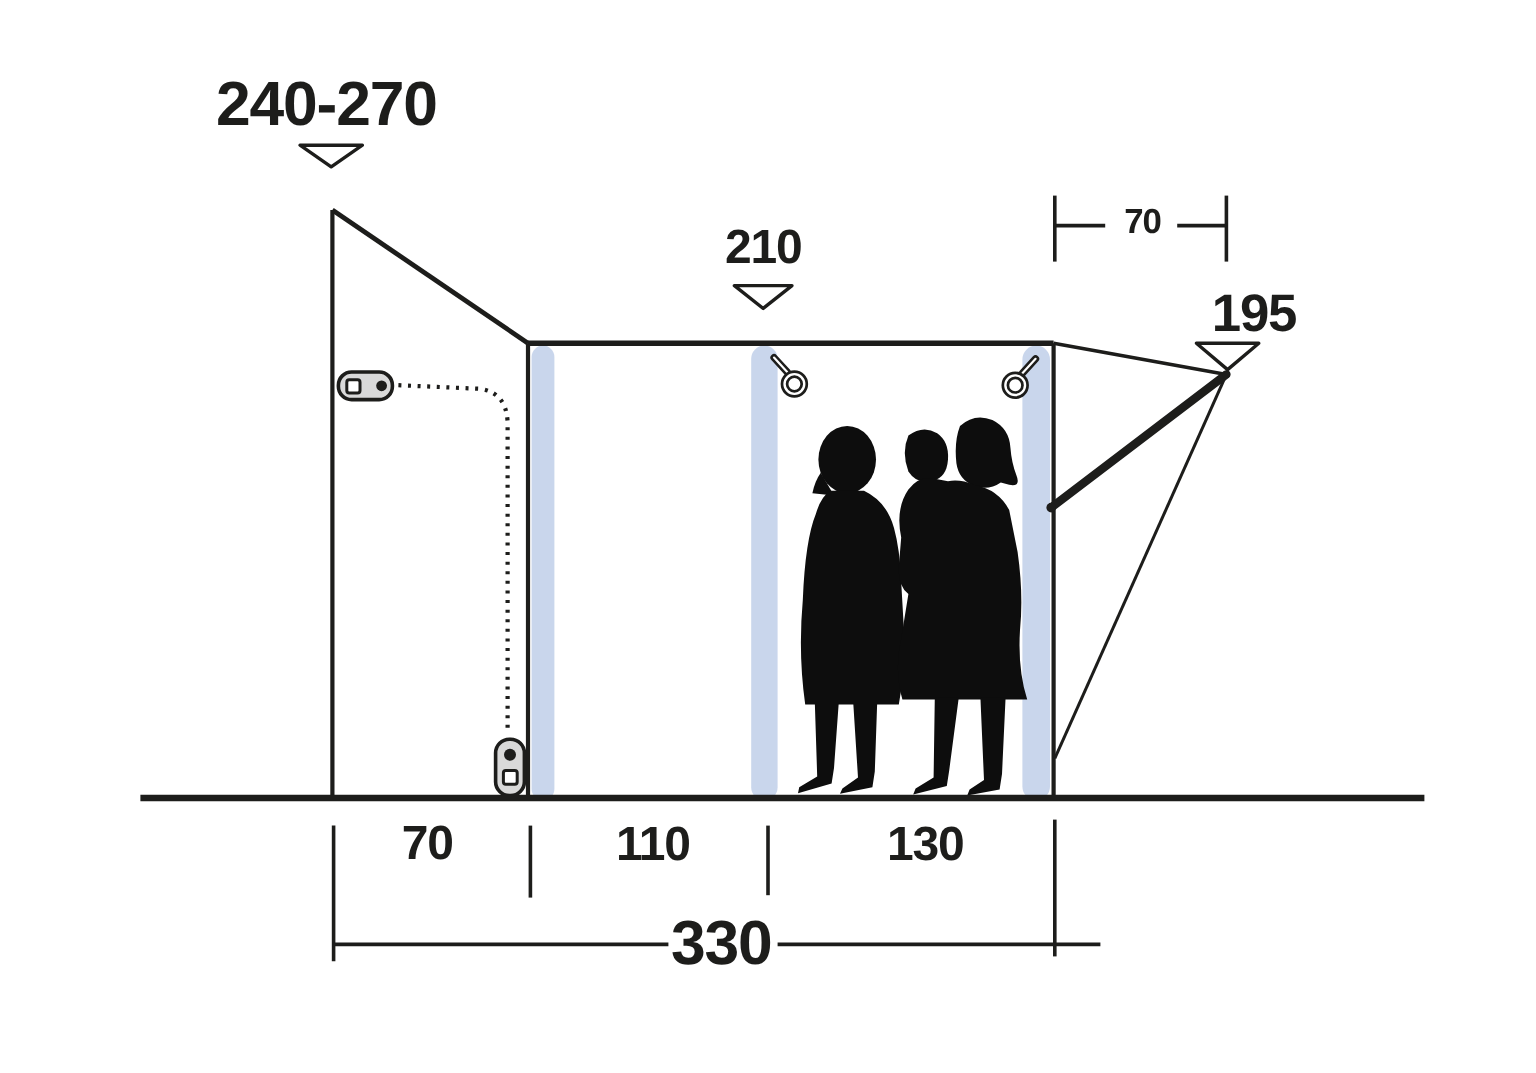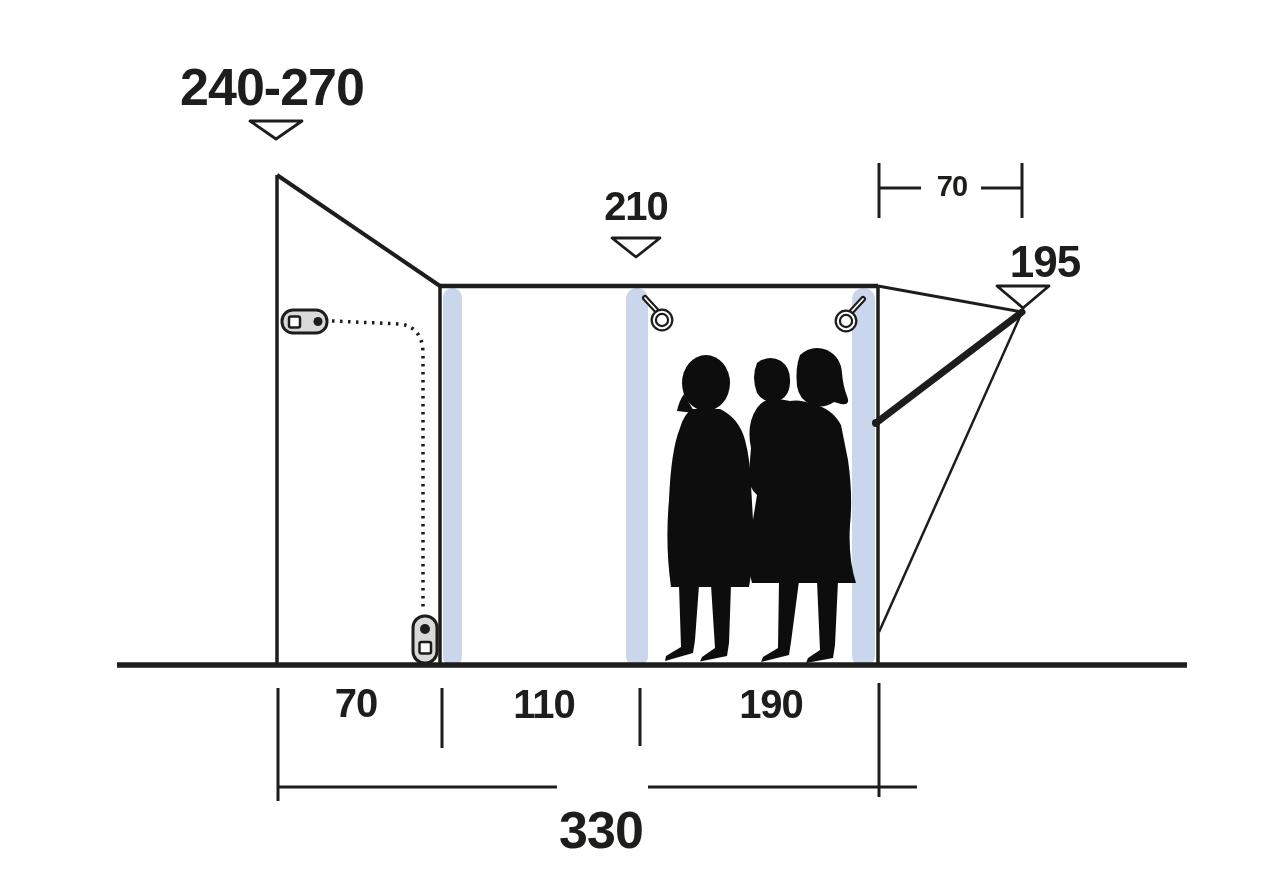--- a/index.html
+++ b/index.html
@@ -143,16 +143,16 @@
       <path class="s-line" stroke-width="3" d="M648,787 L917,787"></path>
     </g>
   </svg>
 
   <div class="dim-label fs-xl" style="left:272px;top:87px;">240-270</div>
   <div class="dim-label fs-lg" style="left:636px;top:206px;">210</div>
   <div class="dim-label fs-md" style="left:952px;top:186px;">70</div>
   <div class="dim-label fs-sm" style="left:1025px;top:262px;">195</div>
   <div class="dim-label fs-lg" style="left:356px;top:703px;">70</div>
   <div class="dim-label fs-lg" style="left:544px;top:704px;text-align:right;">110</div>
-  <div class="dim-label fs-lg" style="left:771px;top:704px;">190</div>
-  <div class="dim-label fs-xl" style="left:601px;top:786px;margin-top:44px;">330</div>
+  <div class="dim-label fs-lg" style="left:771px;top:704px;">130</div>
+  <div class="dim-label fs-xl" style="left:601px;top:786px;">330</div>
 
 </div>
 
 </body></html>

